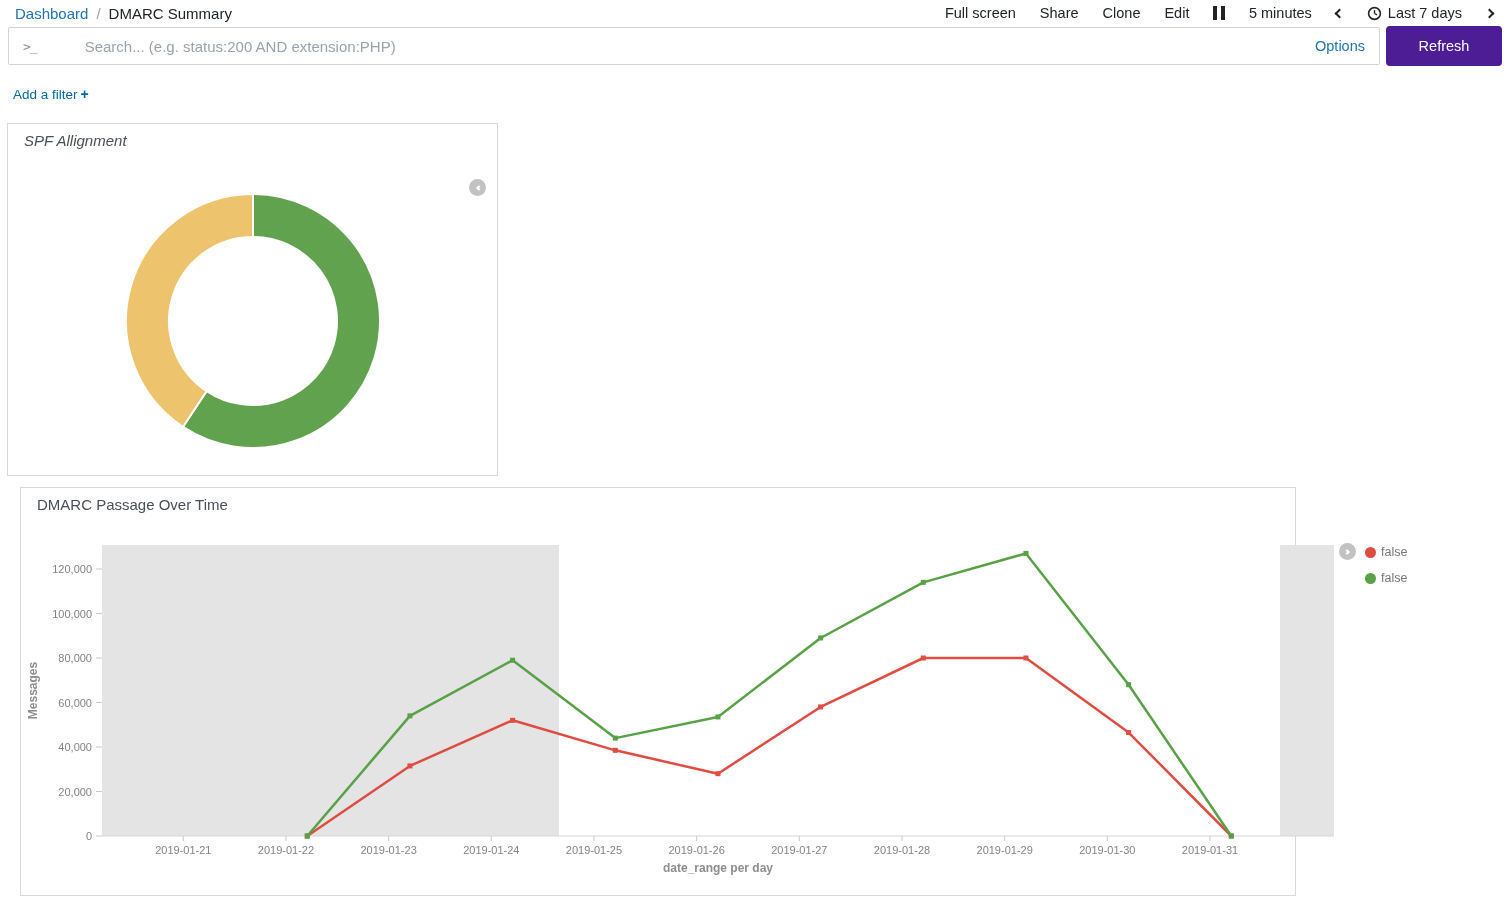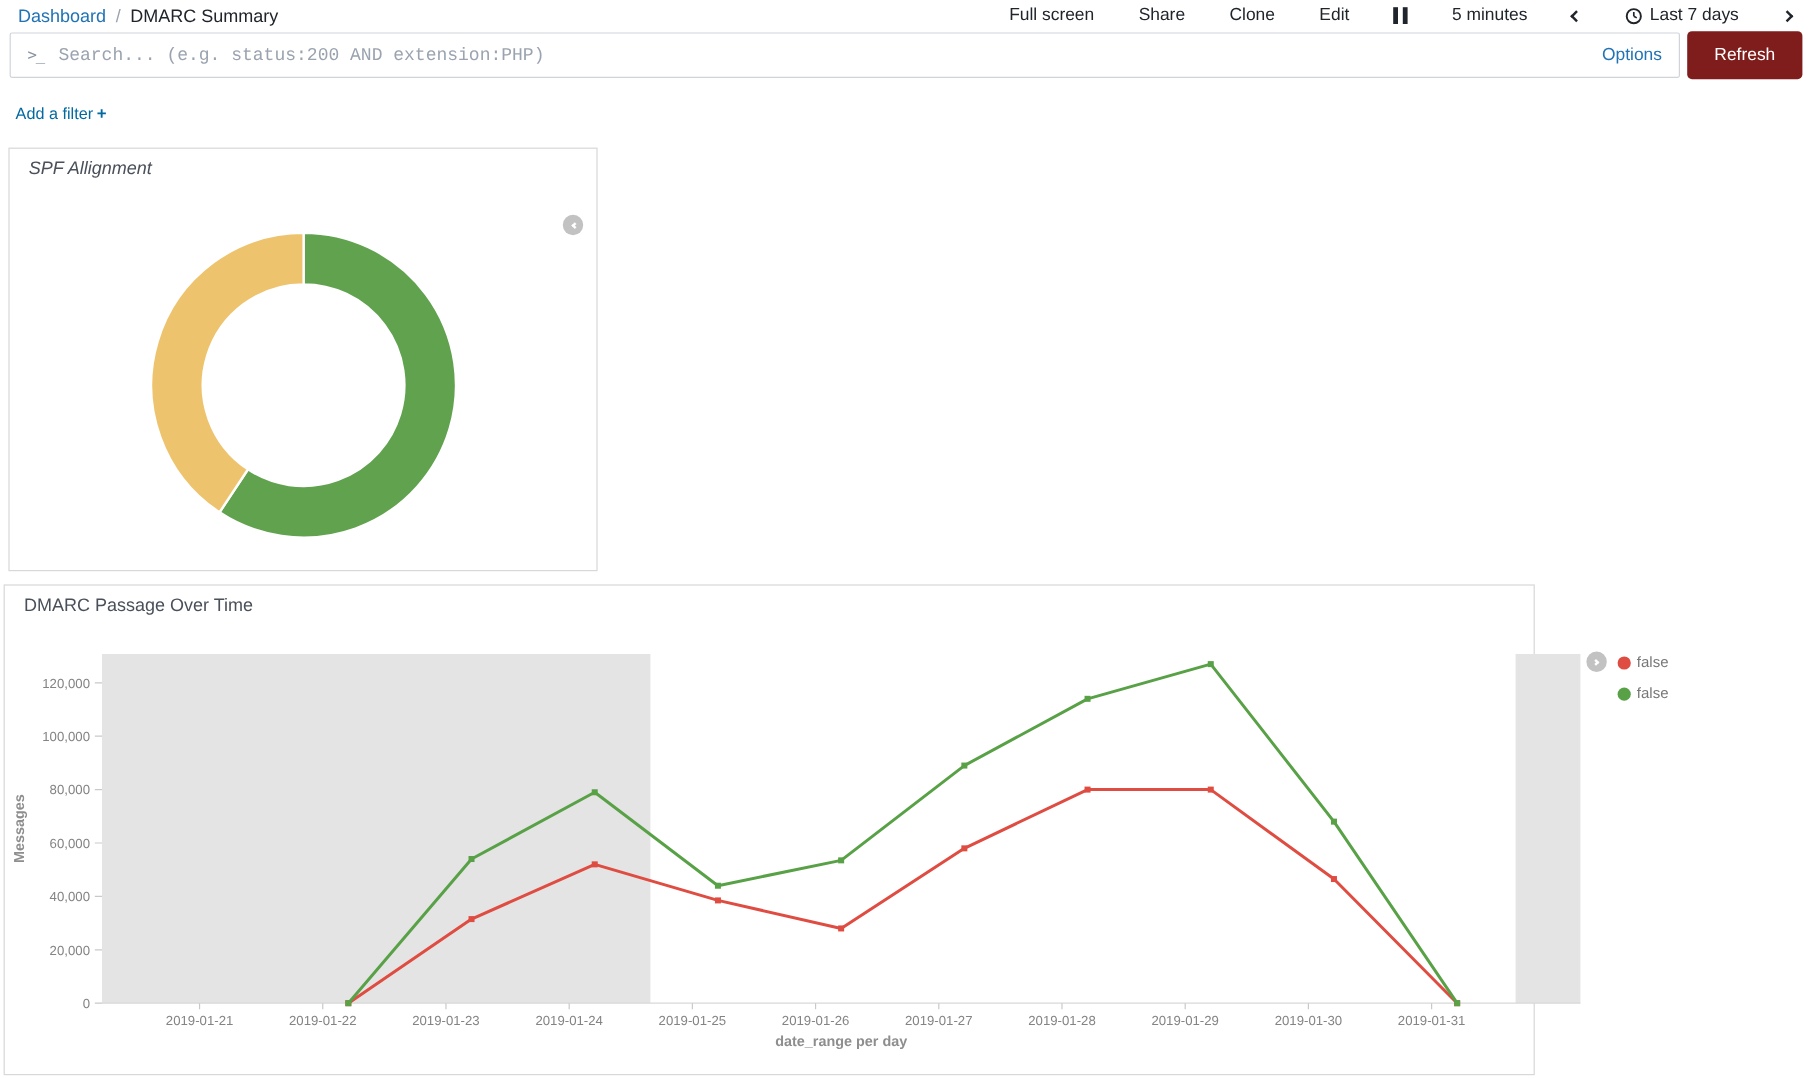--- a/index.html
+++ b/index.html
@@ -7,56 +7,56 @@
     font-family:"Liberation Sans", sans-serif; color:#20252c; overflow:hidden; }
   #app { position:relative; width:1508px; height:898px; background:#fff; }
 
   
   .topnav { position:absolute; left:0; top:0; width:100%; height:26px;
     display:flex; align-items:center; justify-content:space-between; padding:0 15px; }
   .breadcrumb { font-size:15px; display:flex; align-items:center; gap:8px; }
   .breadcrumb a { color:#2173b4; text-decoration:none; cursor:pointer; }
   .breadcrumb .sep { color:#9aa3af; }
   .breadcrumb .current { color:#20252c; }
-  .nav-actions { display:flex; gap:37px; font-size:14.5px; }
+  .nav-actions { display:flex; gap:24px; font-size:14.5px; }
   .nav-actions .nav-item { cursor:pointer; color:#20252c; }
   .pause-btn { display:inline-flex; gap:3.5px; cursor:pointer; align-items:center; }
   .pause-btn i { display:block; width:4px; height:14px; background:#20252c; }
   .chev { display:inline-block; width:7px; height:7px;
     border-left:2.5px solid currentColor; border-bottom:2.5px solid currentColor; }
   .chev-left  { transform:rotate(45deg); }
   .chev-right { transform:rotate(-135deg); }
   .chev-btn { color:#20252c; cursor:pointer; display:inline-flex; align-items:center; }
   .time-range { display:inline-flex; align-items:center; gap:6px; cursor:pointer; }
 
   
   .search-row { position:absolute; left:8px; top:26px; width:1494px; height:40px;
     display:flex; gap:6px; }
   .search-box { flex:1; height:38px; margin-top:1px; border:1px solid #d0d4d9;
     border-radius:2px; background:#fff; display:flex; align-items:center; padding:0 14px; }
   .terminal-icon { font-family:"DejaVu Sans Mono", monospace; font-size:13px;
     color:#8a93a2; margin-right:12px; letter-spacing:-1px; }
   .search-box input { flex:1; border:none; outline:none; font-size:15px;
-    font-family:Liberation Mono, monospace; color:#0369a1; background:transparent; }
+    font-family:Liberation Sans, sans-serif; color:#0369a1; background:transparent;margin-left:36px; }
   .search-box input::placeholder { color:#9aa3af; }
   .options { color:#2173b4; font-size:14.5px; text-decoration:none; cursor:pointer; padding-left:12px; }
-  .refresh { width:96px; height:40px; background:#7f1d1d; color:#fff; border:none;
+  .refresh { width:116px; height:40px; background:#4c1d95; color:#fff; border:none;
     border-radius:4px; font-size:14.5px; font-family:inherit; cursor:pointer; }
 
   
   .filter-row { position:absolute; left:13px; top:86px; font-size:13.5px; }
   .filter-row a { color:#0369a1; text-decoration:none; cursor:pointer; }
   .filter-row .plus { font-weight:700; font-size:14px; margin-left:3px; }
 
   
   .panel { position:absolute; background:#fff; border:1px solid #d8d8d8; }
   #panel-spf   { left:7px;   top:123px; width:491px;  height:353px;font-style:italic; }
   #panel-dkim  { left:508px; top:123px; width:460px;  height:353px; }
   #panel-dmarc { left:978px; top:123px; width:523px;  height:353px; }
-  #panel-time  { left:3px;   top:487px; width:1276px; height:409px; }
+  #panel-time  { left:20px;   top:487px; width:1276px; height:409px; }
   .panel-title { position:absolute; left:16px; top:8px; font-size:15px; color:#4a505a; }
   .panel-legend-toggle { position:absolute; right:11px; top:55px; width:17px; height:17px;
     border-radius:50%; background:#c2c2c2; color:#fff; cursor:pointer;
     display:flex; align-items:center; justify-content:center; }
   .panel-legend-toggle .chev { width:4px; height:4px; border-width:2px; }
   .panel-legend-toggle .chev-left { margin-left:2px; }
   .donut { position:absolute; left:50%; margin-left:-128px; top:69px; }
 
   
   #timeline-svg { position:absolute; left:0; top:0; }

